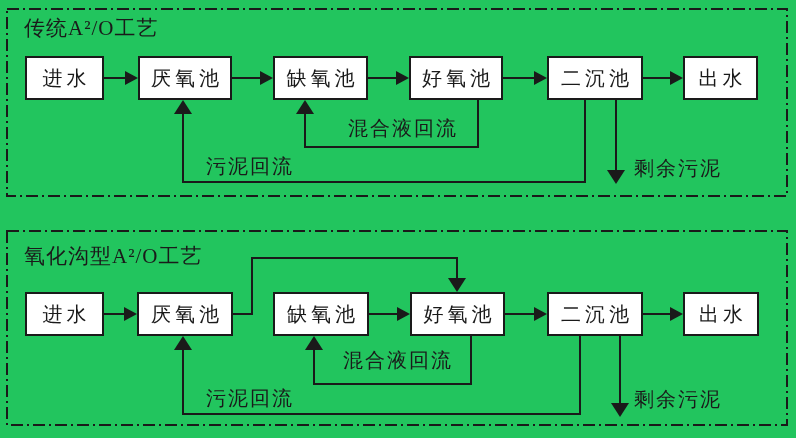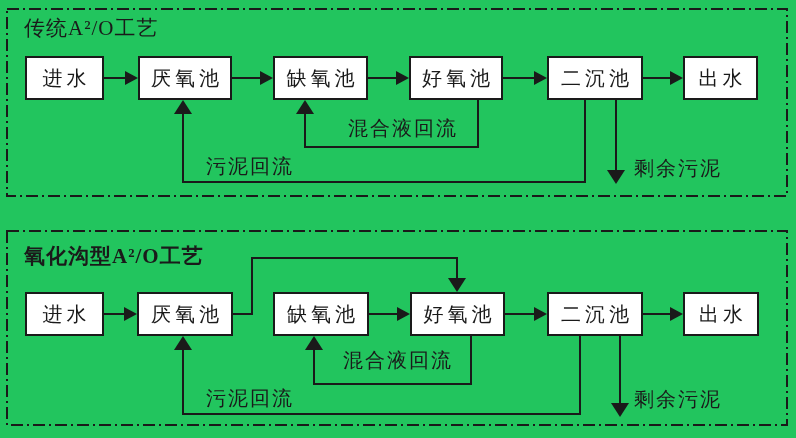--- a/index.html
+++ b/index.html
@@ -61,21 +61,21 @@
   <div class="vl" style="left:584px;top:100px;height:83px;"></div>
   <div class="hl" style="left:182px;top:181px;width:404px;"></div>
   <div class="vl" style="left:182px;top:113px;height:70px;"></div>
   <div class="arr-u" style="left:174px;top:100px;"></div>
   <div class="flabel" style="left:206px;top:153px;">污泥回流</div>
 
   <div class="vl" style="left:615px;top:100px;height:71px;"></div>
   <div class="arr-d" style="left:607px;top:170px;"></div>
   <div class="flabel" style="left:634px;top:155px;">剩余污泥</div>
 
-  <div class="dg-title" style="left:24px;top:242px;font-weight:bold;">氧化沟型A²/O工艺</div>
+  <div class="dg-title" style="left:24px;top:242px;">氧化沟型A²/O工艺</div>
 
   <div class="fbox" style="left:25px;top:292px;width:79px;">进水</div>
   <div class="fbox" style="left:137px;top:292px;width:96px;">厌氧池</div>
   <div class="fbox" style="left:273px;top:292px;width:96px;">缺氧池</div>
   <div class="fbox" style="left:410px;top:292px;width:95px;">好氧池</div>
   <div class="fbox" style="left:547px;top:292px;width:96px;">二沉池</div>
   <div class="fbox" style="left:683px;top:292px;width:76px;">出水</div>
 
   <div class="hl" style="left:104px;top:313px;width:23px;"></div>
   <div class="arr-r" style="left:124px;top:307px;"></div>

